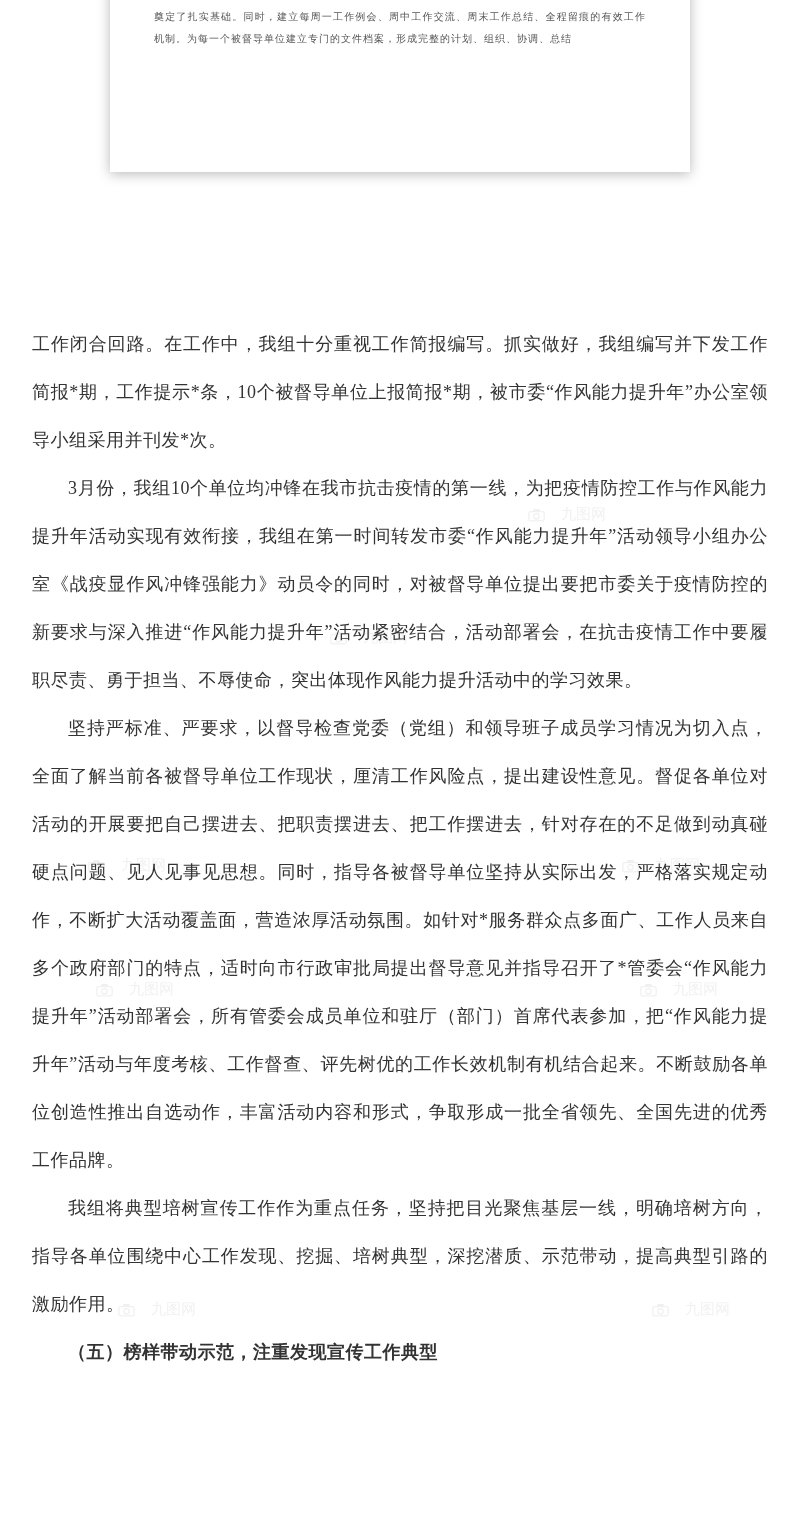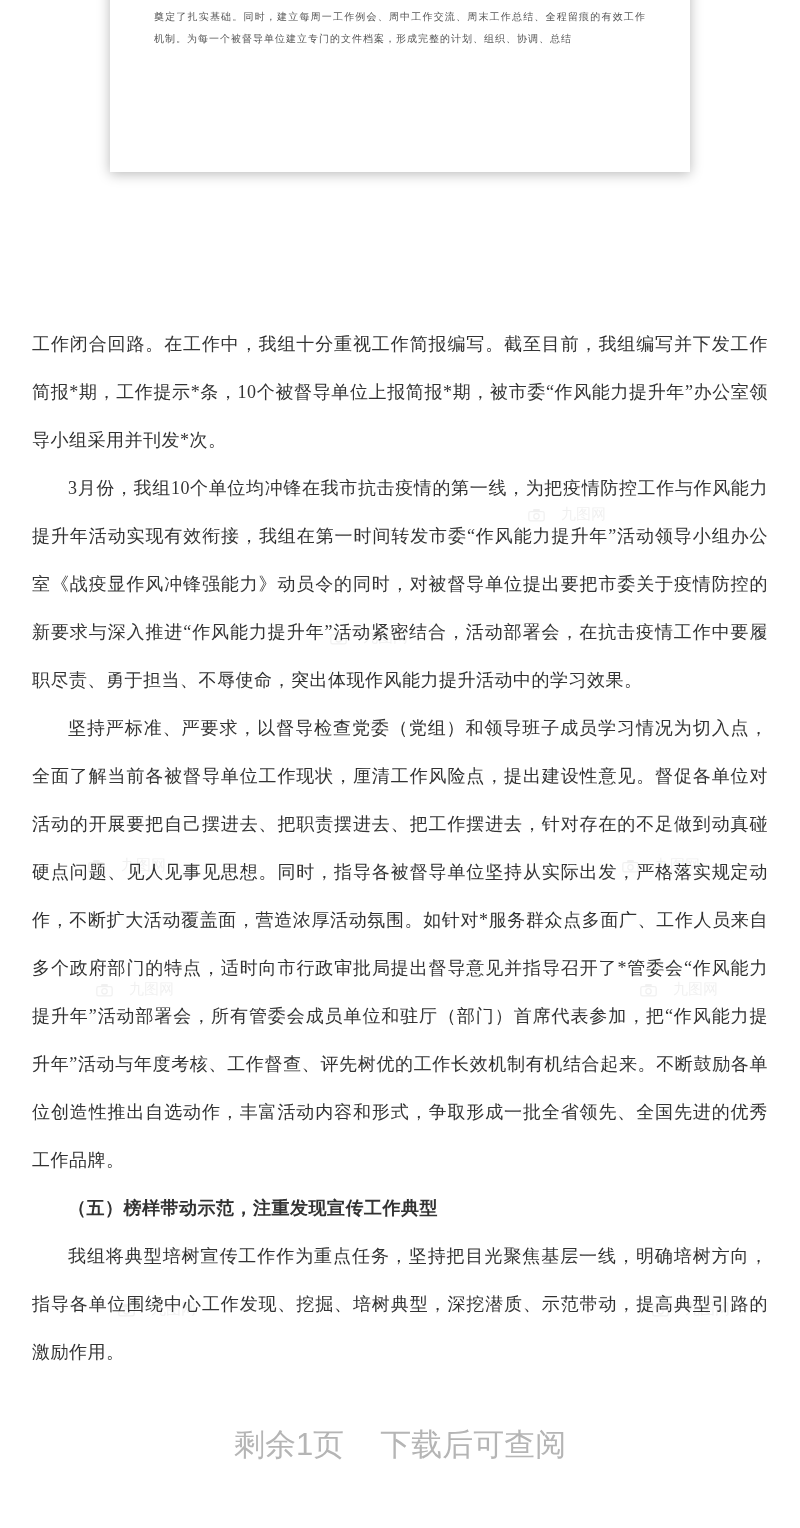--- a/index.html
+++ b/index.html
@@ -155,25 +155,21 @@
         <rect x="6" y="1" width="8" height="3" rx="1" fill="currentColor"></rect>
       </svg>
     <i>九图网</i>
   </span>
 
   <div class="preview-card">
     <p class="preview-text">奠定了扎实基础。同时，建立每周一工作例会、周中工作交流、周末工作总结、全程留痕的有效工作机制。为每一个被督导单位建立专门的文件档案，形成完整的计划、组织、协调、总结</p>
   </div>
 
   <main class="doc-body">
-    <p class="para no-indent">工作闭合回路。在工作中，我组十分重视工作简报编写。截至目前，我组编写并下发工作简报*期，工作提示*条，10个被督导单位上报简报*期，被市委“作风能力提升年”办公室领导小组采用并刊发*次。</p>
+    <p class="para no-indent">工作闭合回路。在工作中，我组十分重视工作简报编写。抓实做好，我组编写并下发工作简报*期，工作提示*条，10个被督导单位上报简报*期，被市委“作风能力提升年”办公室领导小组采用并刊发*次。</p>
     <p class="para">3月份，我组10个单位均冲锋在我市抗击疫情的第一线，为把疫情防控工作与作风能力提升年活动实现有效衔接，我组在第一时间转发市委“作风能力提升年”活动领导小组办公室《战疫显作风冲锋强能力》动员令的同时，对被督导单位提出要把市委关于疫情防控的新要求与深入推进“作风能力提升年”活动紧密结合，活动部署会，在抗击疫情工作中要履职尽责、勇于担当、不辱使命，突出体现作风能力提升活动中的学习效果。</p>
     <p class="para">坚持严标准、严要求，以督导检查党委（党组）和领导班子成员学习情况为切入点，全面了解当前各被督导单位工作现状，厘清工作风险点，提出建设性意见。督促各单位对活动的开展要把自己摆进去、把职责摆进去、把工作摆进去，针对存在的不足做到动真碰硬点问题、见人见事见思想。同时，指导各被督导单位坚持从实际出发，严格落实规定动作，不断扩大活动覆盖面，营造浓厚活动氛围。如针对*服务群众点多面广、工作人员来自多个政府部门的特点，适时向市行政审批局提出督导意见并指导召开了*管委会“作风能力提升年”活动部署会，所有管委会成员单位和驻厅（部门）首席代表参加，把“作风能力提升年”活动与年度考核、工作督查、评先树优的工作长效机制有机结合起来。不断鼓励各单位创造性推出自选动作，丰富活动内容和形式，争取形成一批全省领先、全国先进的优秀工作品牌。</p>
+    <p class="para">我组将典型培树宣传工作作为重点任务，坚持把目光聚焦基层一线，明确培树方向，指导各单位围绕中心工作发现、挖掘、培树典型，深挖潜质、示范带动，提高典型引路的激励作用。</p>
     <p class="para heading">（五）榜样带动示范，注重发现宣传工作典型</p>
-    <p class="para">我组将典型培树宣传工作作为重点任务，坚持把目光聚焦基层一线，明确培树方向，指导各单位围绕中心工作发现、挖掘、培树典型，深挖潜质、示范带动，提高典型引路的激励作用。</p>
   </main>
 
-  <footer class="footer">
-    <span>剩余1页</span>
-    <span>下载后可查阅</span>
-  </footer>
 
 </div>
 
 </body></html>

